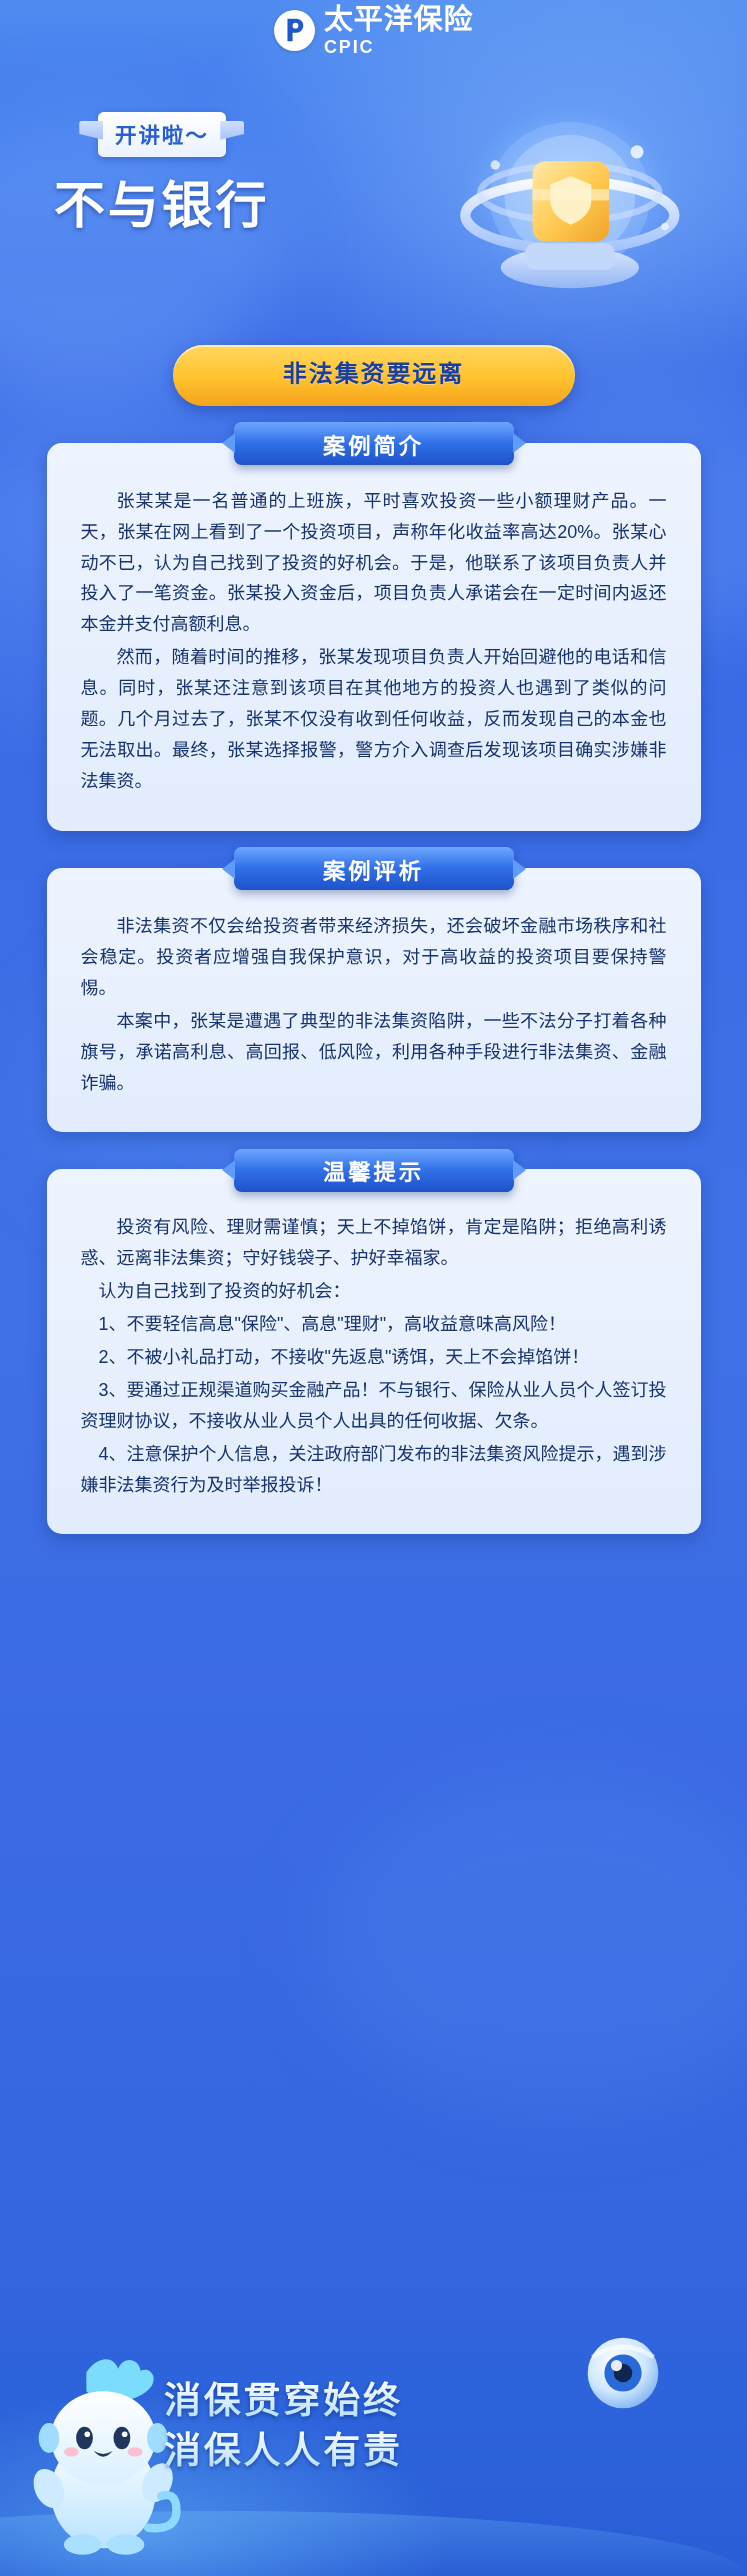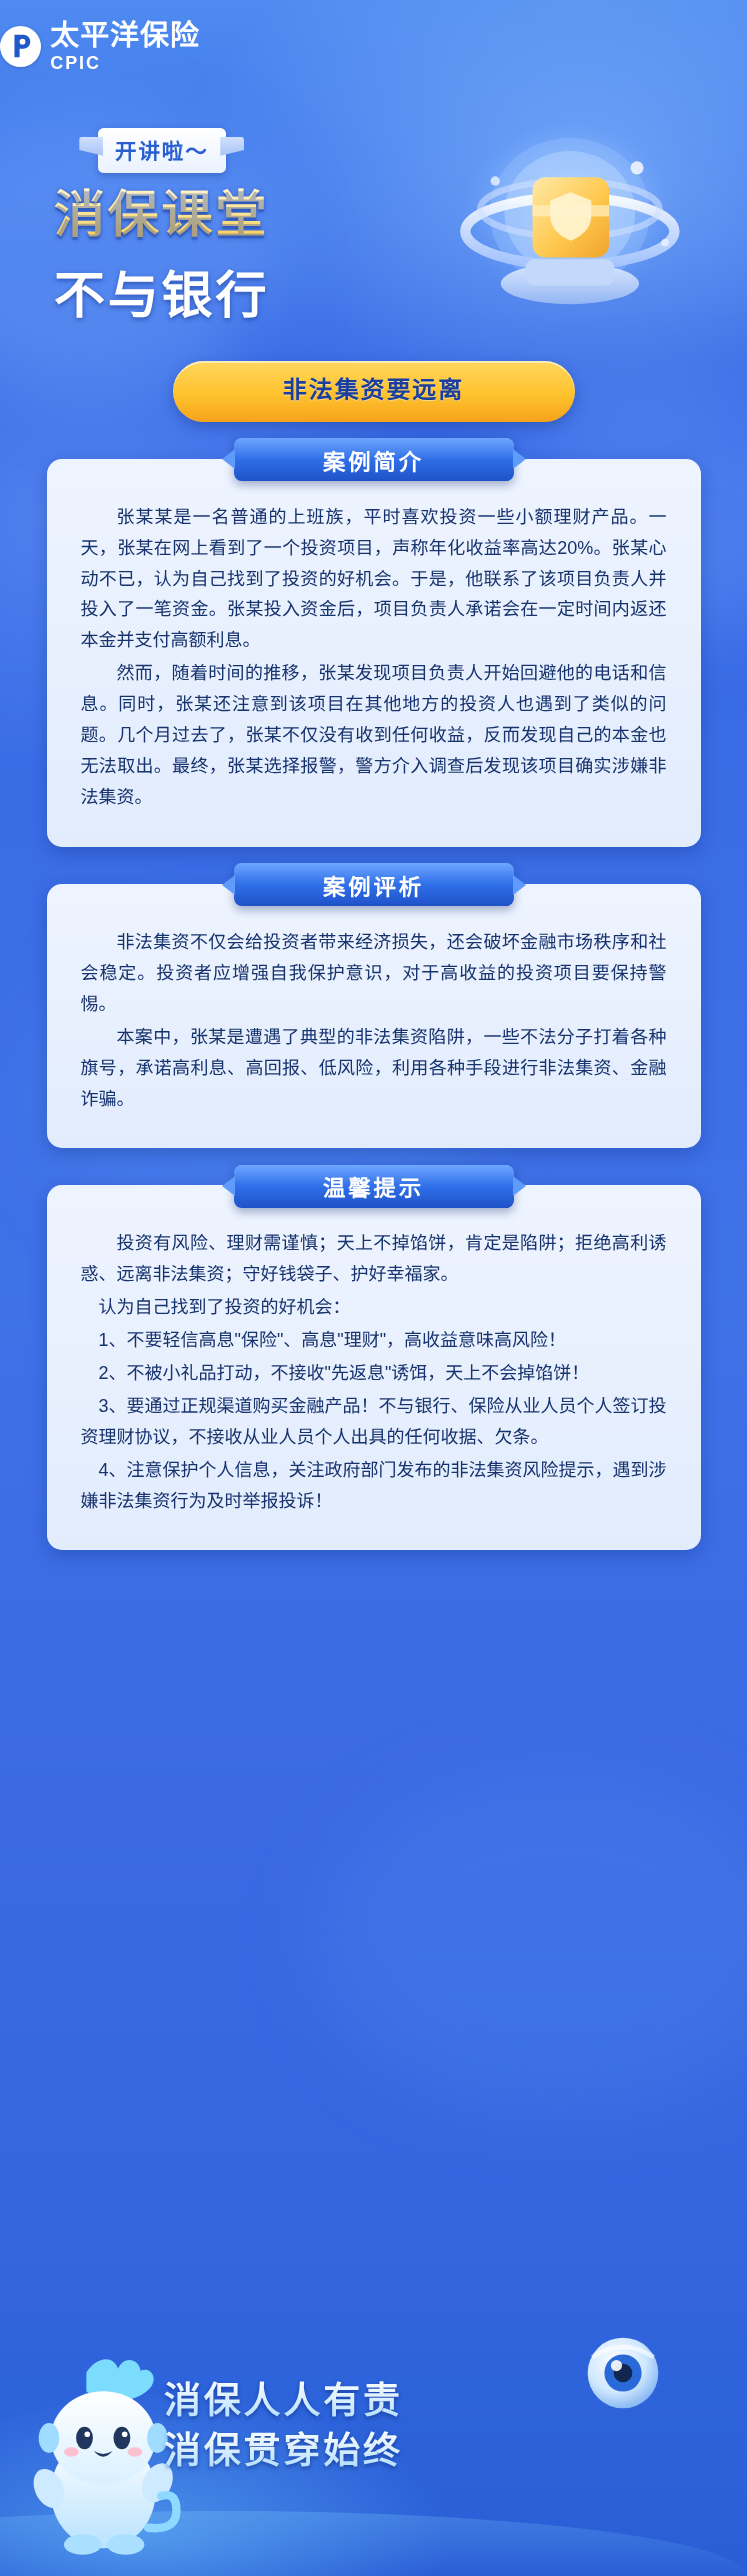--- a/index.html
+++ b/index.html
@@ -28,22 +28,23 @@
   .blob.b1 { width: 392px; height: 280px; left: -112px; top: 112px; background: rgba(130,180,255,0.35); }
   .blob.b2 { width: 355px; height: 243px; right: -103px; top: 392px; background: rgba(120,170,255,0.30); }
   .blob.b3 { width: 467px; height: 318px; left: 28px; top: 934px; background: rgba(90,150,245,0.22); }
   .blob.b4 { width: 486px; height: 336px; right: -56px; top: 1775px; background: rgba(90,150,245,0.20); }
 
   
   .logo-row {
     position: relative;
     display: flex;
     align-items: center;
+    justify-content: center;
     gap: 9.3px;
-    padding-top: 21px;
+    padding-top: 5px;
   }
   .logo-mark {
     width: 41px; height: 41px;
     border-radius: 50%;
     background: #ffffff;
     display: flex; align-items: center; justify-content: center;
     box-shadow: 0 0.9px 3.7px rgba(0,0,0,.18);
   }
   .logo-mark svg { display:block; }
   .logo-text { color: #fff; line-height: 1; text-align: left; }
@@ -268,21 +269,20 @@
         <path d="M153 78 l22 9 v16 c0 14 -10 22 -22 27 c-12 -5 -22 -13 -22 -27 V87 Z" fill="#fff4d0" opacity=".92"></path>
         <circle cx="224" cy="52" r="7" fill="#ffffff" opacity=".8"></circle>
         <circle cx="72" cy="66" r="5" fill="#ffffff" opacity=".7"></circle>
         <circle cx="254" cy="132" r="4" fill="#ffffff" opacity=".6"></circle>
       </svg>
     </div>
 
     <div class="ribbon">开讲啦～</div>
 
     <div class="main-title">
-      <div class="mt-line1">消保课堂</div>
       <div class="mt-line2">不与银行</div>
     </div>
   </div>
 
   <div class="headline-pill">
     <div>非法集资要远离</div>
   </div>
 
   <div class="card">
     <div class="card-header">案例简介</div>
@@ -362,19 +362,19 @@
         </defs>
         <circle cx="43" cy="43" r="38" fill="url(#eyeG)"></circle>
         <circle cx="43" cy="43" r="20" fill="#2a6ad8"></circle>
         <circle cx="43" cy="43" r="10" fill="#10264f"></circle>
         <circle cx="36" cy="35" r="6" fill="#ffffff" opacity=".9"></circle>
         <path d="M10 26 q33 -22 66 0" fill="none" stroke="#ffffff" stroke-width="5" opacity=".6"></path>
       </svg>
     </div>
 
     <div class="footer-text">
+      <div>消保贯穿始终</div>
       <div>消保人人有责</div>
-      <div>消保贯穿始终</div>
     </div>
   </div>
 
 </div>
 
 
 </body></html>

